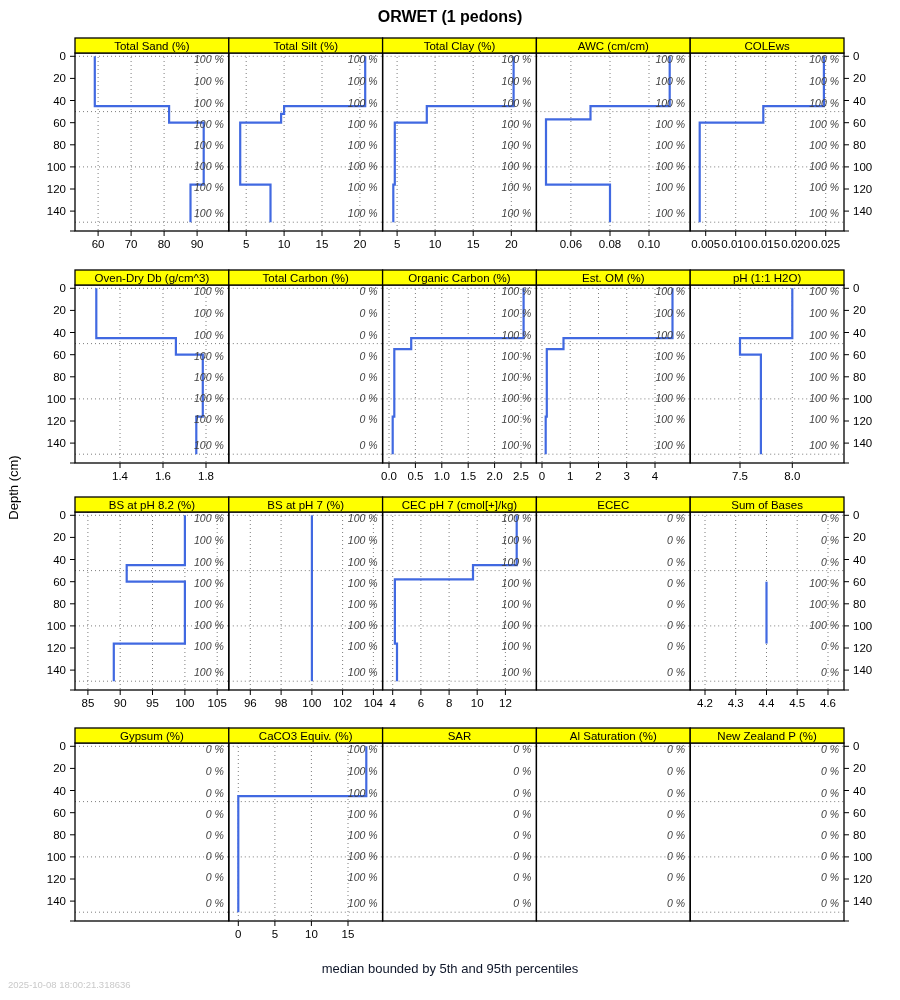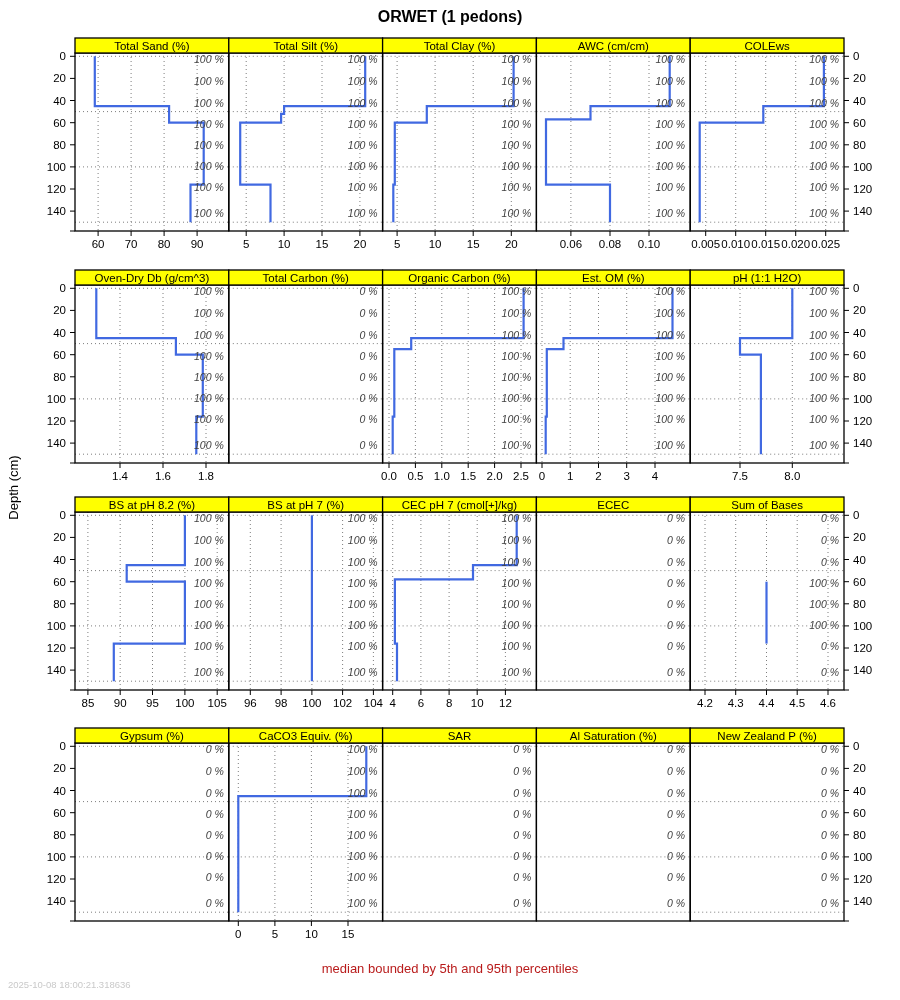--- a/index.html
+++ b/index.html
@@ -3,21 +3,21 @@
 <meta charset="utf-8">
 <style>
   html,body{margin:0;padding:0;background:#ffffff;}
   #figure{position:relative;width:900px;height:1000px;background:#ffffff;
           font-family:"Liberation Sans", sans-serif;overflow:hidden;padding-left:19px;}
   #plot-title{position:absolute;top:8px;left:0;width:900px;text-align:center;
               font-size:16px;font-weight:bold;color:#000;}
   #depth-axis-label{position:absolute;left:-52px;top:480px;width:130px;text-align:center;
               transform:rotate(-90deg);font-size:13px;color:#000;}
   #plot-caption{position:absolute;top:961px;left:0;width:900px;text-align:center;
-              font-size:13px;color:#b91c1c;}
+              font-size:13px;color:#0f172a;}
   #plot-timestamp{position:absolute;top:979px;left:8px;font-size:9.5px;
               color:#c9c9c9;}
   svg{position:absolute;top:0;left:0;}
   svg text{font-family:"Liberation Sans", sans-serif;}
 </style>
 </head>
 <body>
 
 <div id="figure">
   <div id="plot-title">ORWET (1 pedons)</div>

